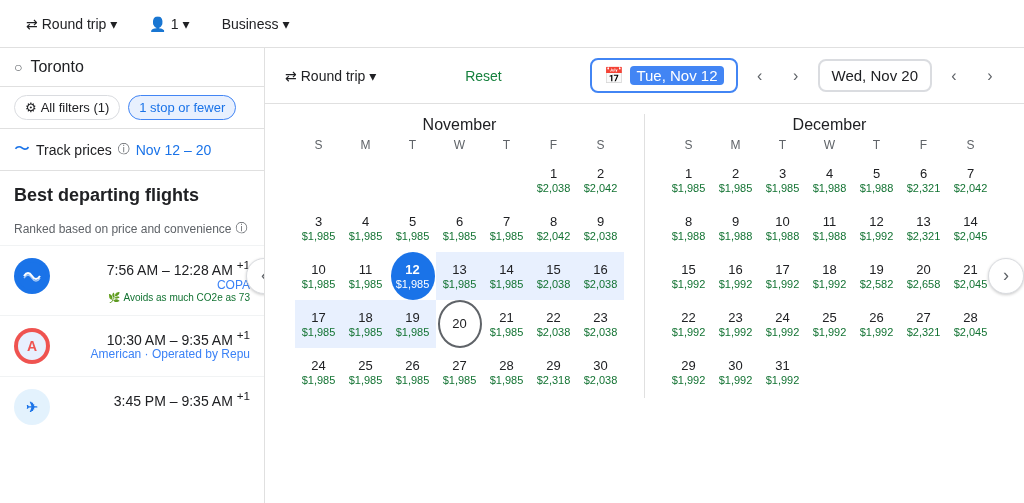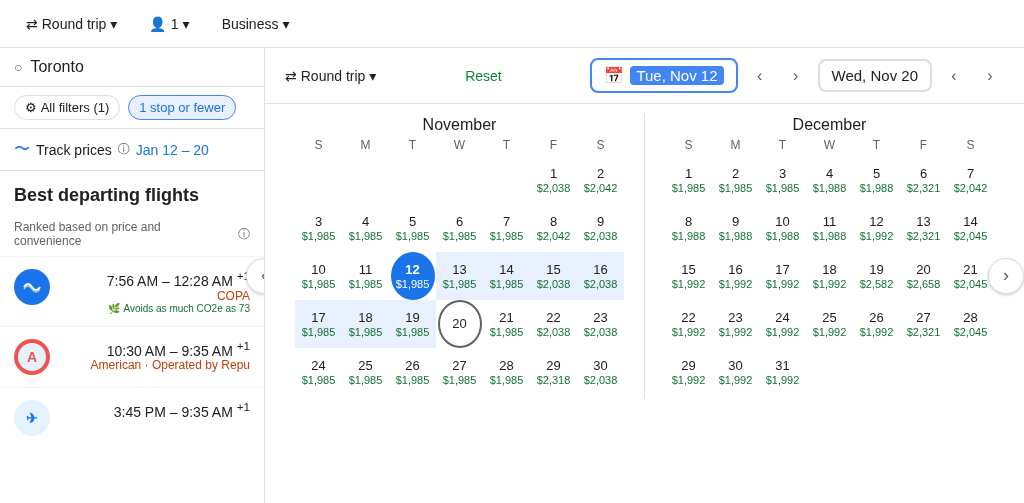--- a/index.html
+++ b/index.html
@@ -40,37 +40,37 @@
     }
     .filter-chip.active { background: #e8f0fe; border-color: #4285f4; color: #1a73e8; }
     .track-prices-row {
       display: flex; align-items: center; gap: 6px;
       padding: 10px 14px; border-bottom: 1px solid #e0e0e0; color: #202124;
     }
     .track-prices-row .dates { color: #1a73e8; font-weight: 500; }
     .flights-label {
       padding: 14px; font-size: 18px; font-weight: 600;
     }
-    .flights-sub { font-size: 12px; color: #5f6368; padding: 0 14px 8px; display: flex; align-items: center; gap: 10px; }
+    .flights-sub { font-size: 12px; color: #5f6368; padding: 0 14px 8px; display: flex; align-items: center; gap: 4px; }
 
     
     .flight-item {
       display: flex; align-items: flex-start; gap: 10px;
       padding: 12px 14px; border-top: 1px solid #f1f3f4; cursor: pointer;
       background: #fff;
       text-align: right;
     }
     .airline-logo {
       width: 36px; height: 36px; border-radius: 50%; background: #e8f0fe;
       display: flex; align-items: center; justify-content: center; flex-shrink: 0;
       overflow: hidden;
     }
     .flight-info { flex: 1; }
     .flight-time { font-size: 14px; font-weight: 500; }
-    .flight-airline { font-size: 12px; color: #c2410c; }
+    .flight-airline { font-size: 12px; color: #3b82f6; }
     .eco-badge { font-size: 10px; color: #137333; }
     .eco-badge span { color: #137333; font-weight: 500; }
 
     
     .main-panel {
       position: absolute; left: 265px; top: 48px; right: 0; bottom: 0;
       background: #fff; overflow: hidden;
     }
 
     
@@ -188,21 +188,21 @@
     </div>
     <div class="filter-chip active">
       <span>1 stop or fewer</span>
     </div>
   </div>
 
   <div class="track-prices-row">
     <span style="color:#1a73e8;font-size:16px;">〜</span>
     <span>Track prices</span>
     <span style="color:#5f6368;font-size:12px;">ⓘ</span>
-    <span class="dates">Jan 12 – 20</span>
+    <span class="dates">Nov 12 – 20</span>
   </div>
 
   <div class="left-nav-arrow">‹</div>
 
   <div class="flights-label">Best departing flights</div>
   <div class="flights-sub">
     <span>Ranked based on price and convenience</span>
     <span style="font-size:12px;color:#5f6368;">ⓘ</span>
   </div>
 

